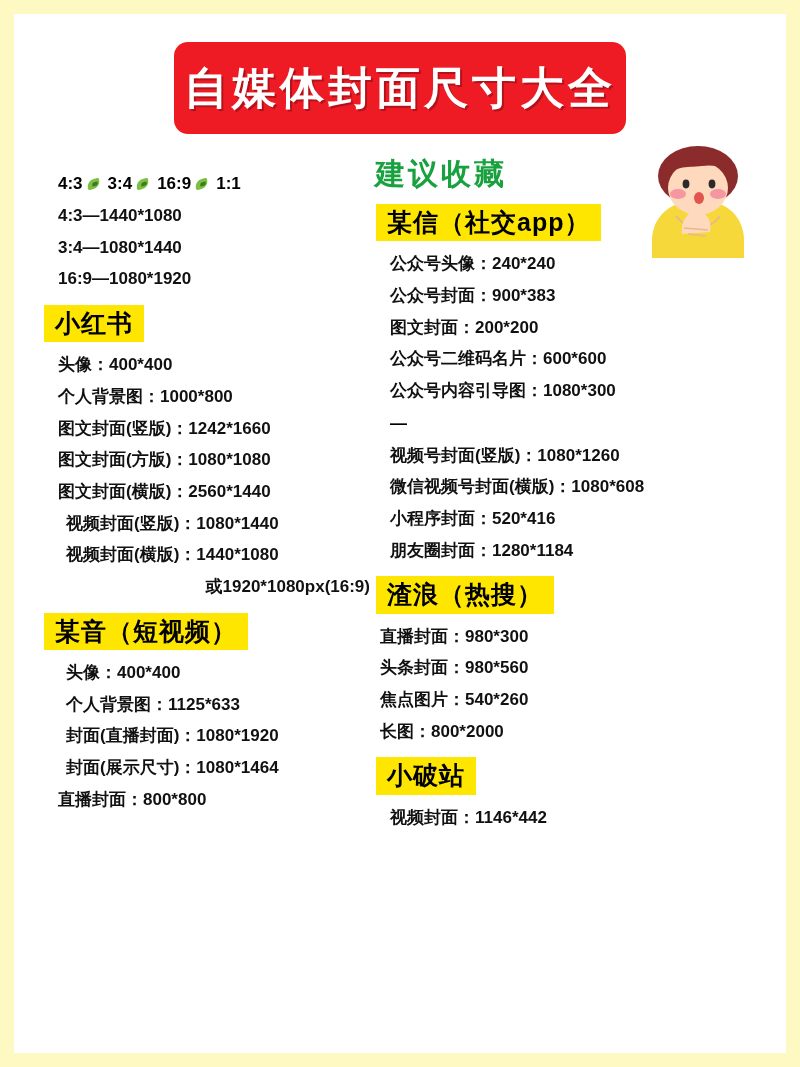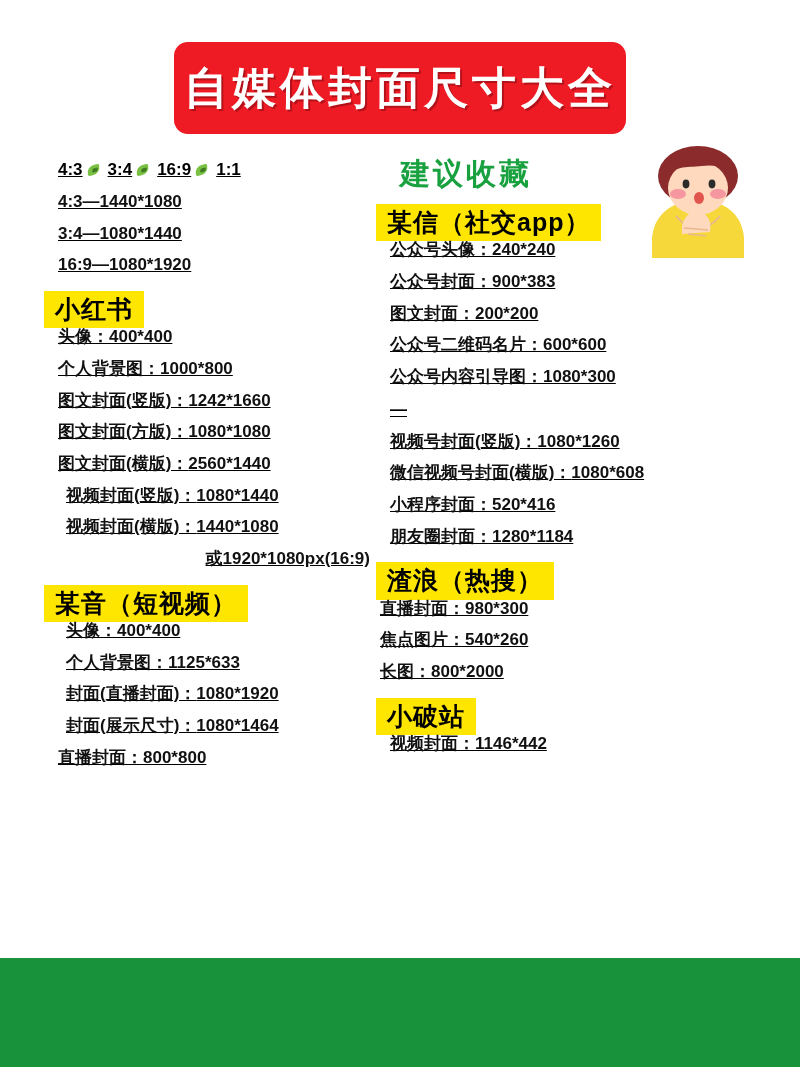--- a/index.html
+++ b/index.html
@@ -6,22 +6,22 @@
   body {
     width: 800px;
     height: 1067px;
     background: #18933b;
     font-family: "Liberation Sans", sans-serif;
     overflow: hidden;
   }
   .page {
     position: relative;
     width: 800px;
-    height: 958px;
-    background: #ffffff;
+    height: 1067px;
+    background: #fef9c3;
     padding: 14px;
   }
   .inner {
     position: relative;
     width: 100%;
     height: 100%;
     background: #ffffff;
     padding: 22px 26px 10px 26px;
   }
 
@@ -60,21 +60,21 @@
     padding: 5px 11px 6px 11px;
     font-size: 25px;
     font-weight: bold;
     color: #000;
     letter-spacing: 1px;
     line-height: 1.05;
     white-space: nowrap;
   }
 
   .block { margin-bottom: 16px; }
-  .rows { margin-top: 0; text-decoration: underline; }
+  .rows { margin-top: 14px; }
   .row {
     font-size: 17px;
     font-weight: bold;
     color: #111;
     line-height: 1.1;
     margin-bottom: 13px;
     white-space: nowrap;
   }
   .row.i1 { padding-left: 14px; }
   .row.i2 { padding-left: 22px; }
@@ -115,21 +115,21 @@
     width: 6px; height: 4px;
     background: #3f7a22;
     border-radius: 6px 1px 6px 1px;
     transform: rotate(-12deg);
   }
 
   
   .suggest {
     position: absolute;
     top: -6px;
-    left: 30px;
+    left: 5px;
     font-size: 30px;
     font-weight: bold;
     color: #19a13f;
     letter-spacing: 3px;
     font-family: Liberation Sans, sans-serif;
     white-space: nowrap;
   }
 
   
   .dash {
@@ -286,20 +286,23 @@
           </div>
         </div>
 
         <div class="block">
           <div class="hl">渣浪（热搜）</div>
           <div class="rows">
             <div class="row i0">
               <span class="lbl">直播封面：</span><span class="val">980*300</span>
             </div>
             <div class="row i0">
+              <span class="lbl">头条封面：</span><span class="val">980*560</span>
+            </div>
+            <div class="row i0">
               <span class="lbl">焦点图片：</span><span class="val">540*260</span>
             </div>
             <div class="row i0">
               <span class="lbl">长图：</span><span class="val">800*2000</span>
             </div>
           </div>
         </div>
 
         <div class="block">
           <div class="hl">小破站</div>

